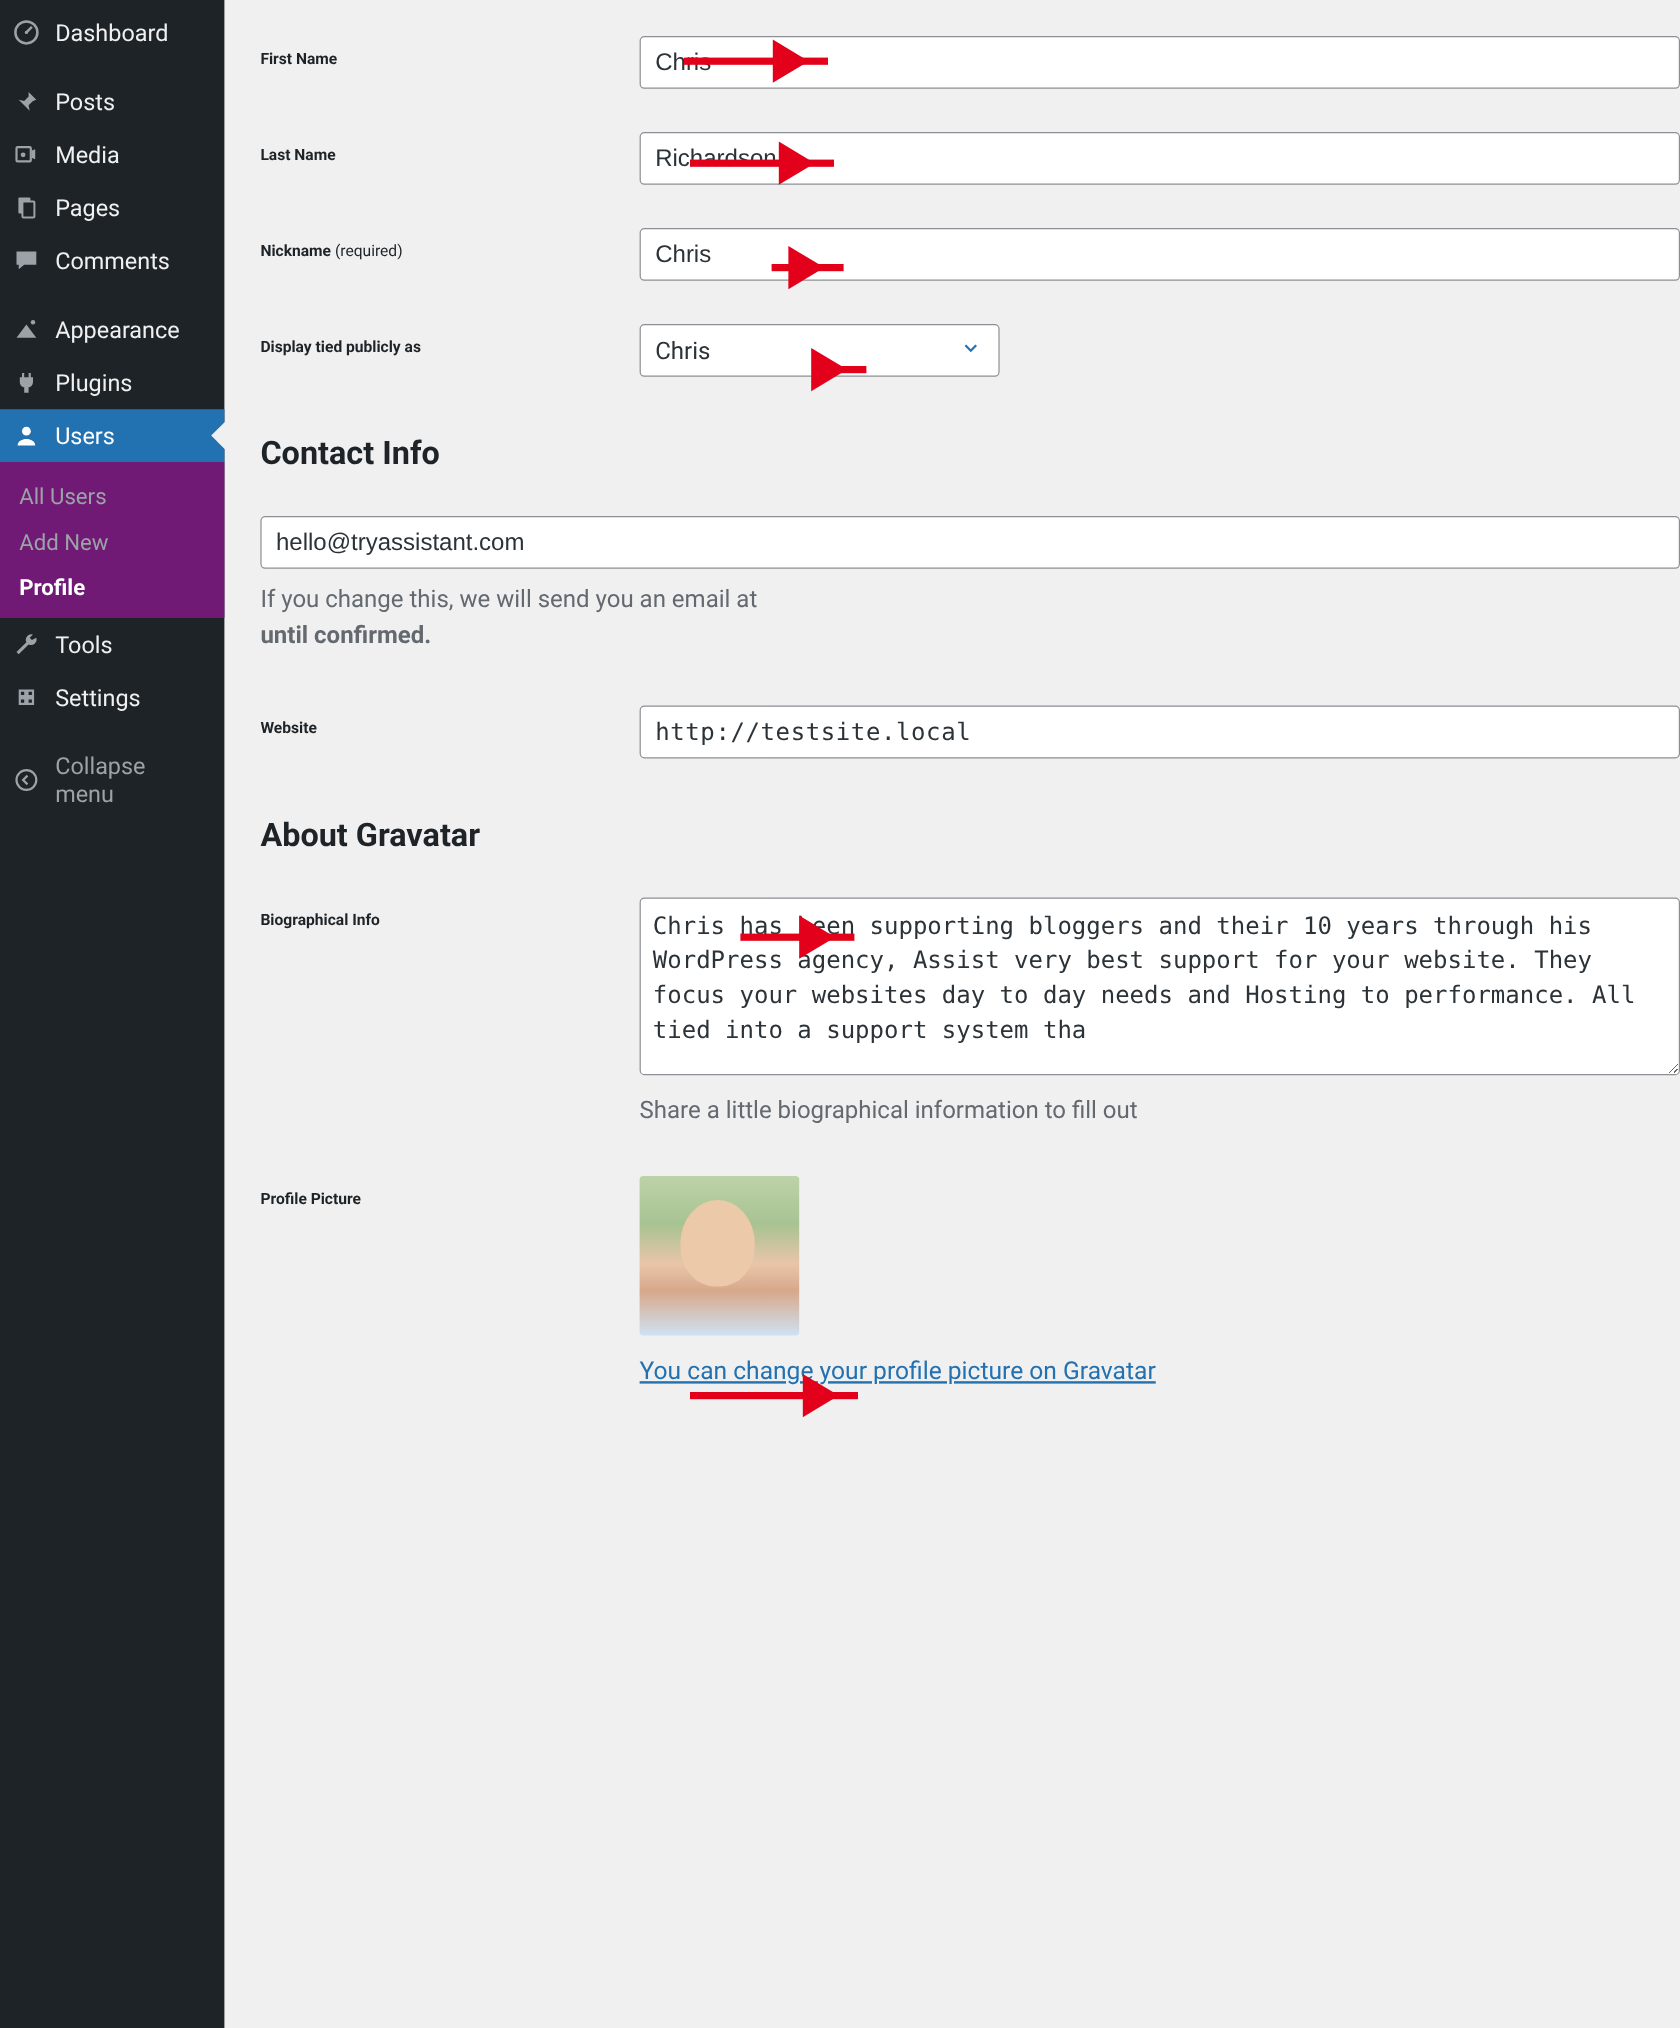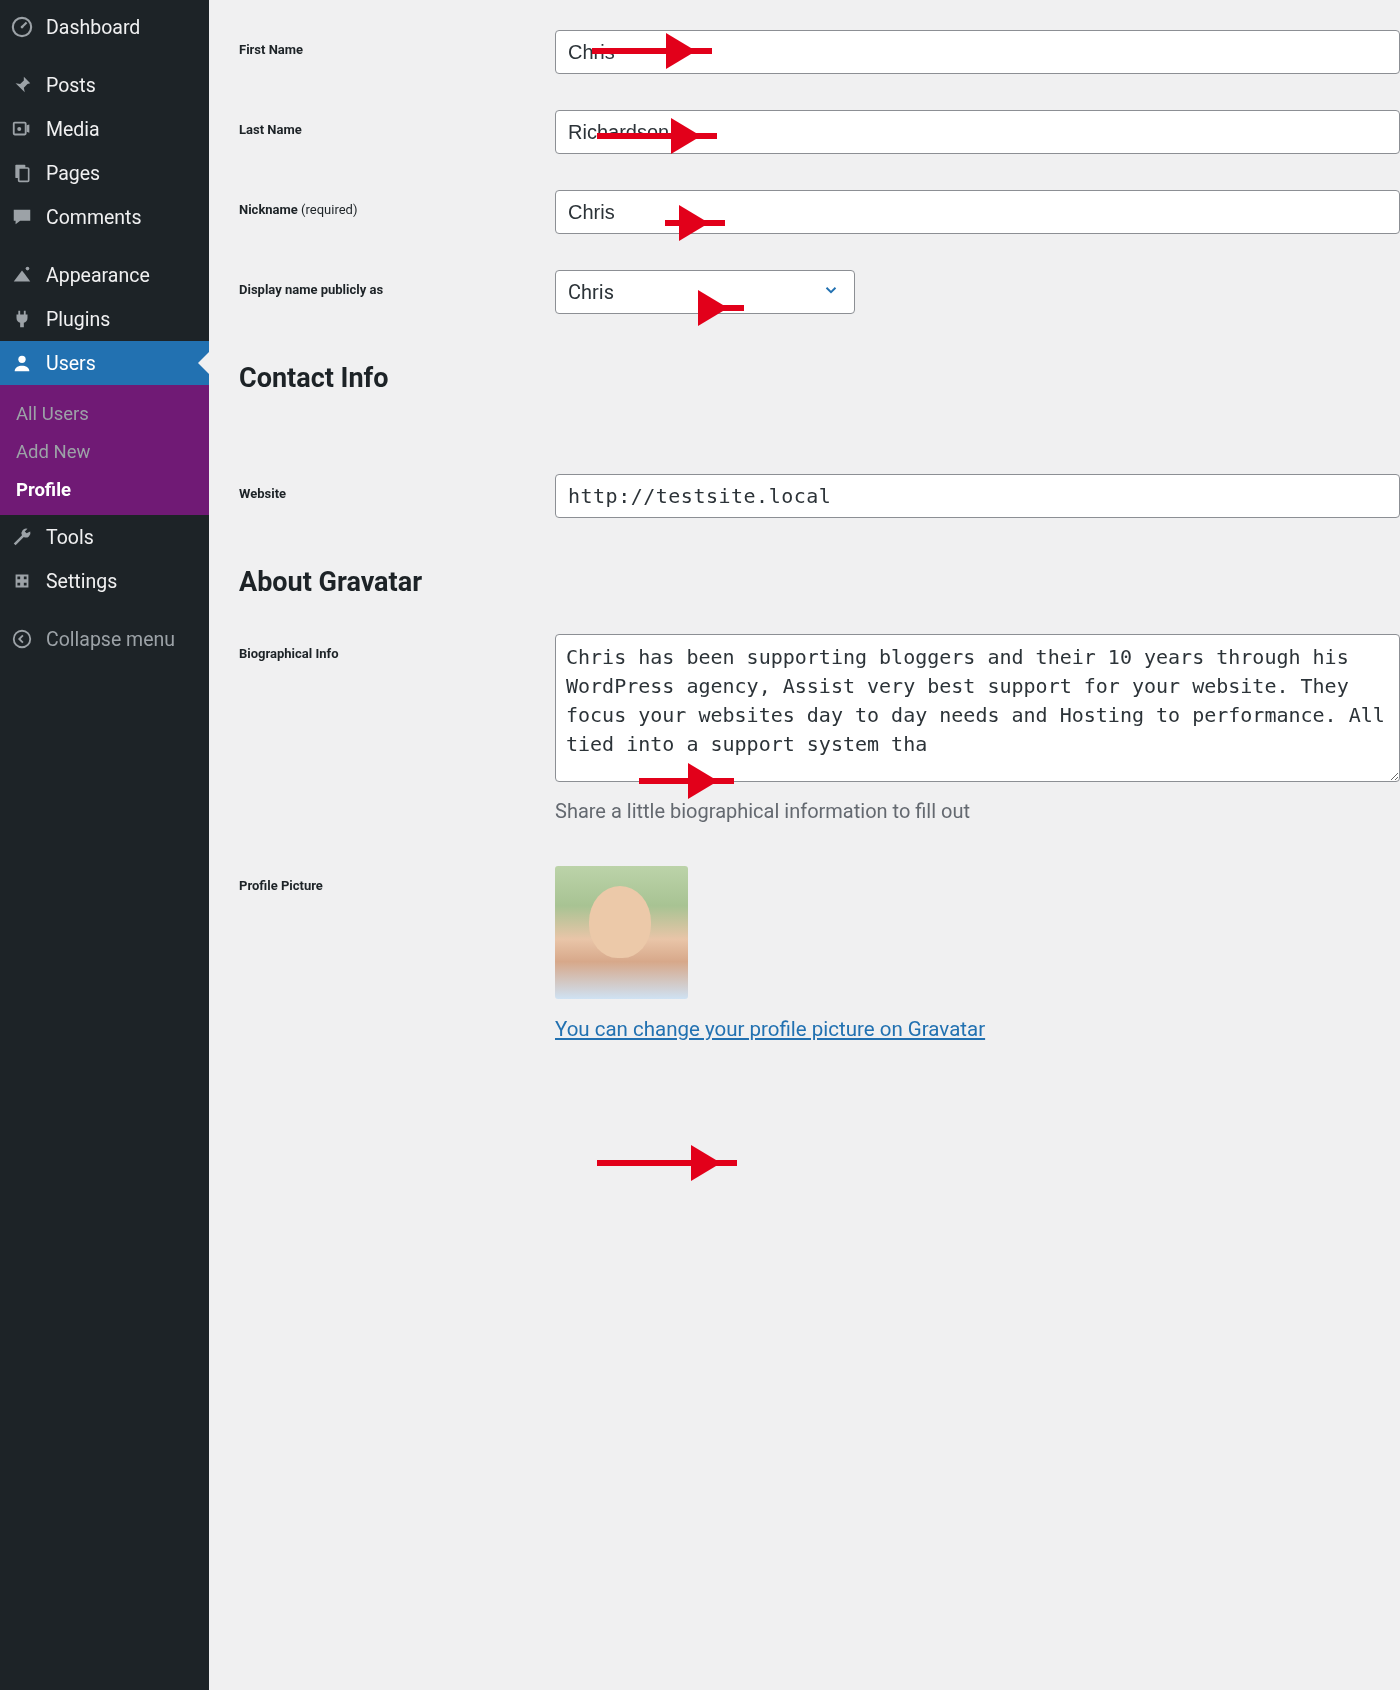--- a/index.html
+++ b/index.html
@@ -6,21 +6,21 @@
     body {
       font-family: -apple-system, BlinkMacSystemFont, "Segoe UI", Roboto, Helvetica, Arial, sans-serif;
       background: #f0f0f1;
       display: flex;
       min-height: 1690px;
       width: 1400px;
       overflow: hidden;
     }
     
     .sidebar {
-      width: 209px;
+      width: 187px;
       background: #1d2327;
       color: #fff;
       flex-shrink: 0;
       padding-top: 5px;
     }
     .menu-item {
       display: flex;
       align-items: center;
       padding: 10px 12px 10px 10px;
       font-size: 19.5px;
@@ -243,34 +243,41 @@
   <div class="form-row">
     <div class="form-label">
       <span>Nickname </span><span class="req">(required)</span>
     </div>
     <div class="form-field">
       <input class="text-input" value="Chris" style="">
     </div>
   </div>
 
   <div class="form-row">
-    <div class="form-label">Display name publicly as</div>
+    <div class="form-label">Display tied publicly as</div>
     <div class="form-field">
       <div class="select-wrap">
         <span>Chris</span>
         <span class="chev"><svg width="18" height="18" viewBox="0 0 24 24" fill="none" stroke="currentColor" stroke-width="2.5">
               <path d="M6 9l6 6 6-6"></path>
             </svg></span>
       </div>
     </div>
   </div>
 
   <h2 class="section-heading">Contact Info</h2>
 
   <div class="form-row">
+    <div class="form-field">
+      <input class="text-input" value="hello@tryassistant.com" style="">
+      <p class="helper">
+        <span>If you change this, we will send you an email at </span><br>
+        <strong>until confirmed.</strong>
+      </p>
+    </div>
   </div>
 
   <div class="form-row" style="margin-top:44px;">
     <div class="form-label">Website</div>
     <div class="form-field">
       <input class="text-input mono" value="http://testsite.local" style="">
     </div>
   </div>
 
   <h2 class="section-heading">About Gravatar</h2>

